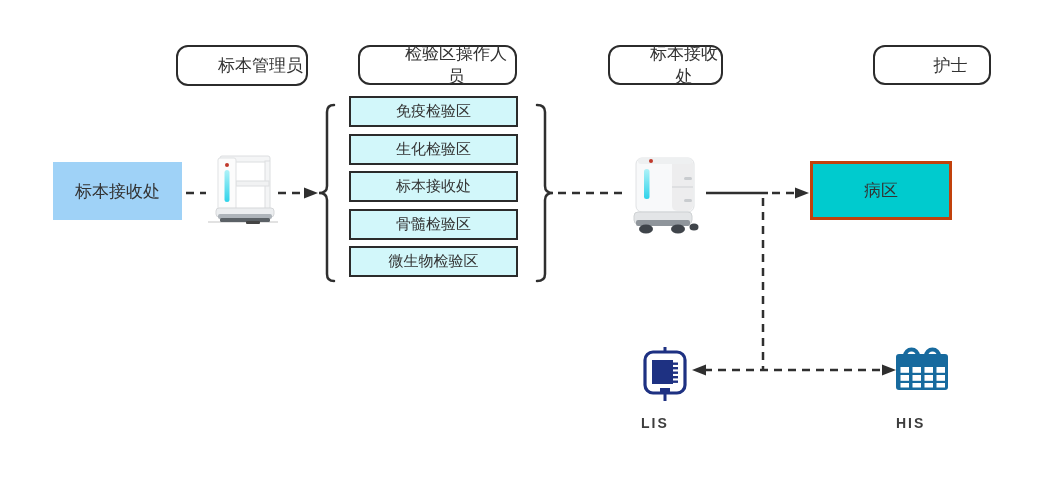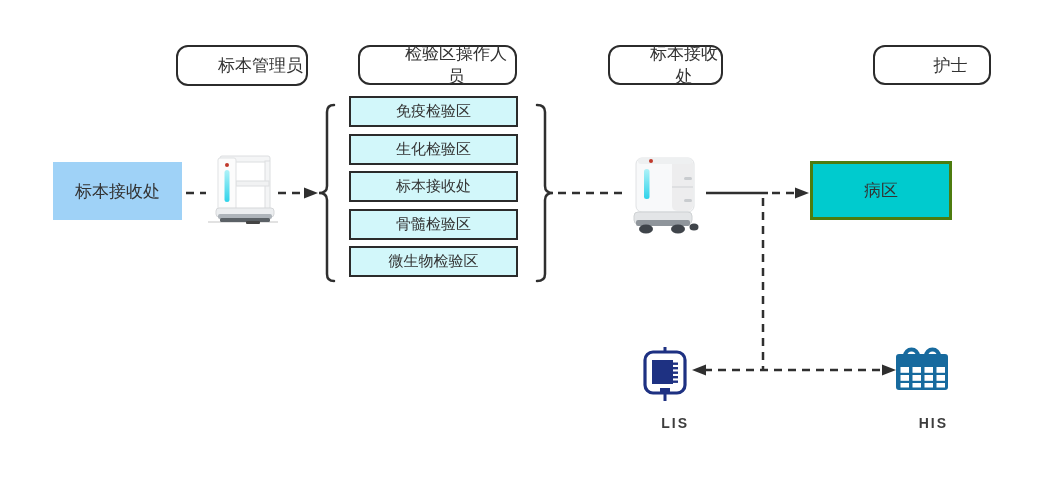--- a/index.html
+++ b/index.html
@@ -34,29 +34,29 @@
     background: #9fd2f7;
     font-size: 17px;
   }
   .area-box {
     background: #d2f7fa;
     border: 2px solid #2b2b2b;
     font-size: 15px;
   }
   .ward-box {
     background: #00cbce;
-    border: 3px solid #4d7c0f;
+    border: 3px solid #c2410c;
     font-size: 17px;
   }
   .sys-label {
     font-size: 14px;
     font-weight: bold;
     color: #3d3d3d;
     letter-spacing: 2px;
-    text-align: right;
+    text-align: left;
   }
   svg { display: block; }
   #connector-layer {
     position: absolute;
     left: 0; top: 0;
     width: 1047px;
     height: 504px;
     pointer-events: none;
   }
 </style>

